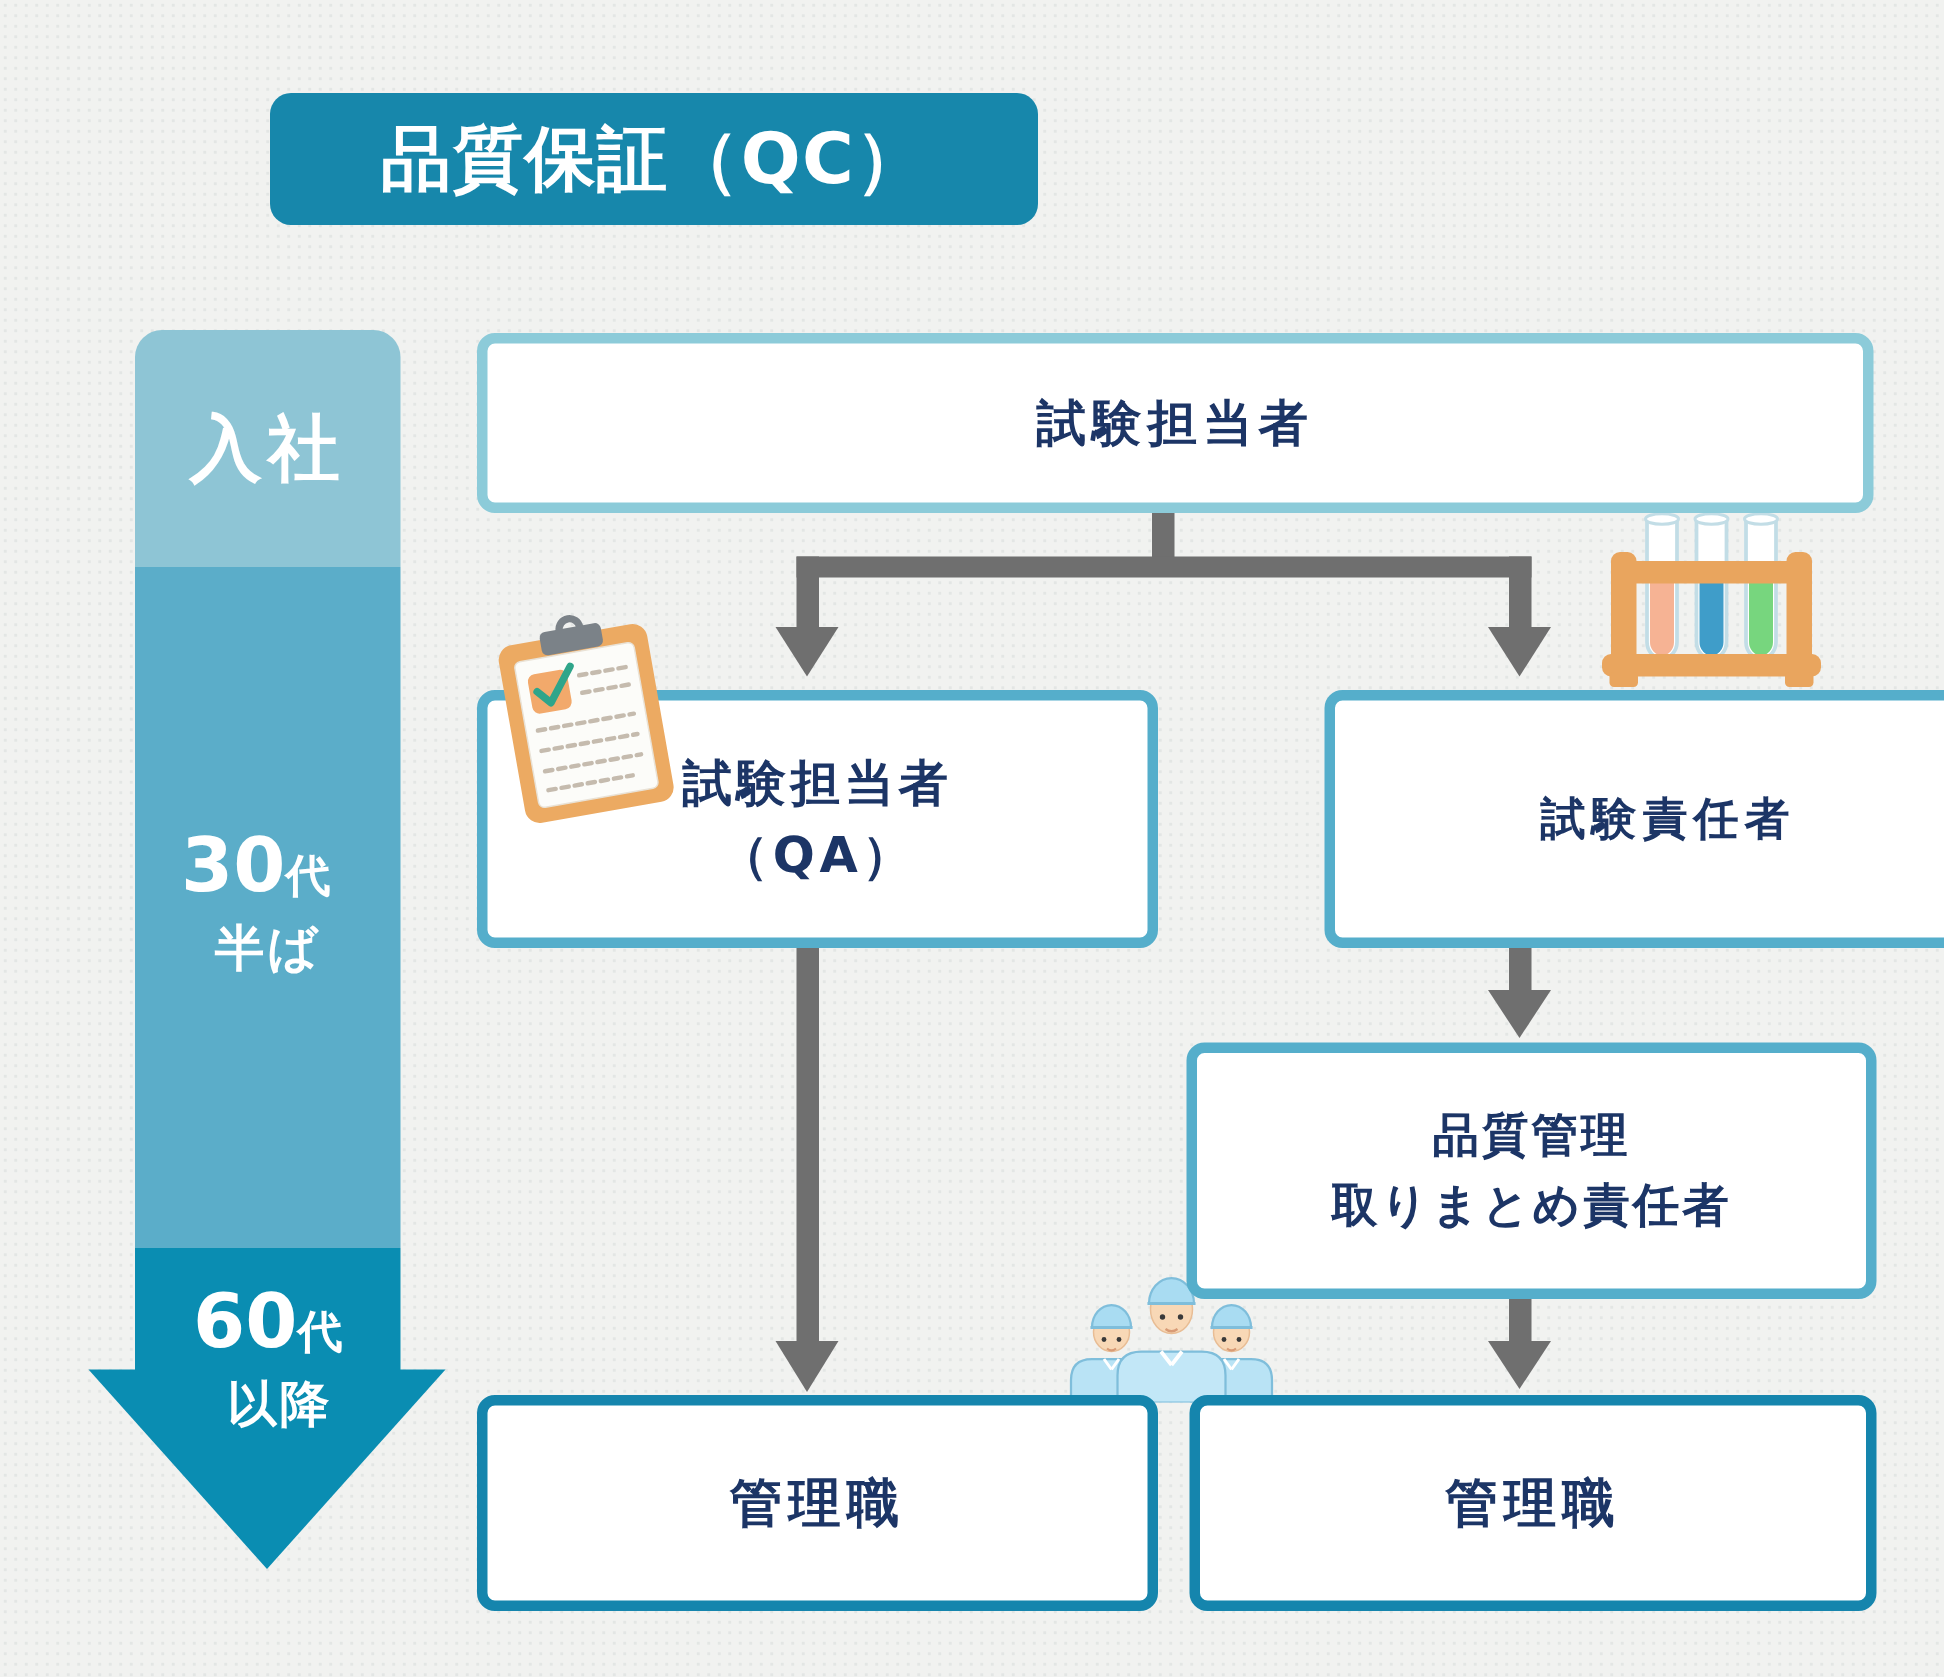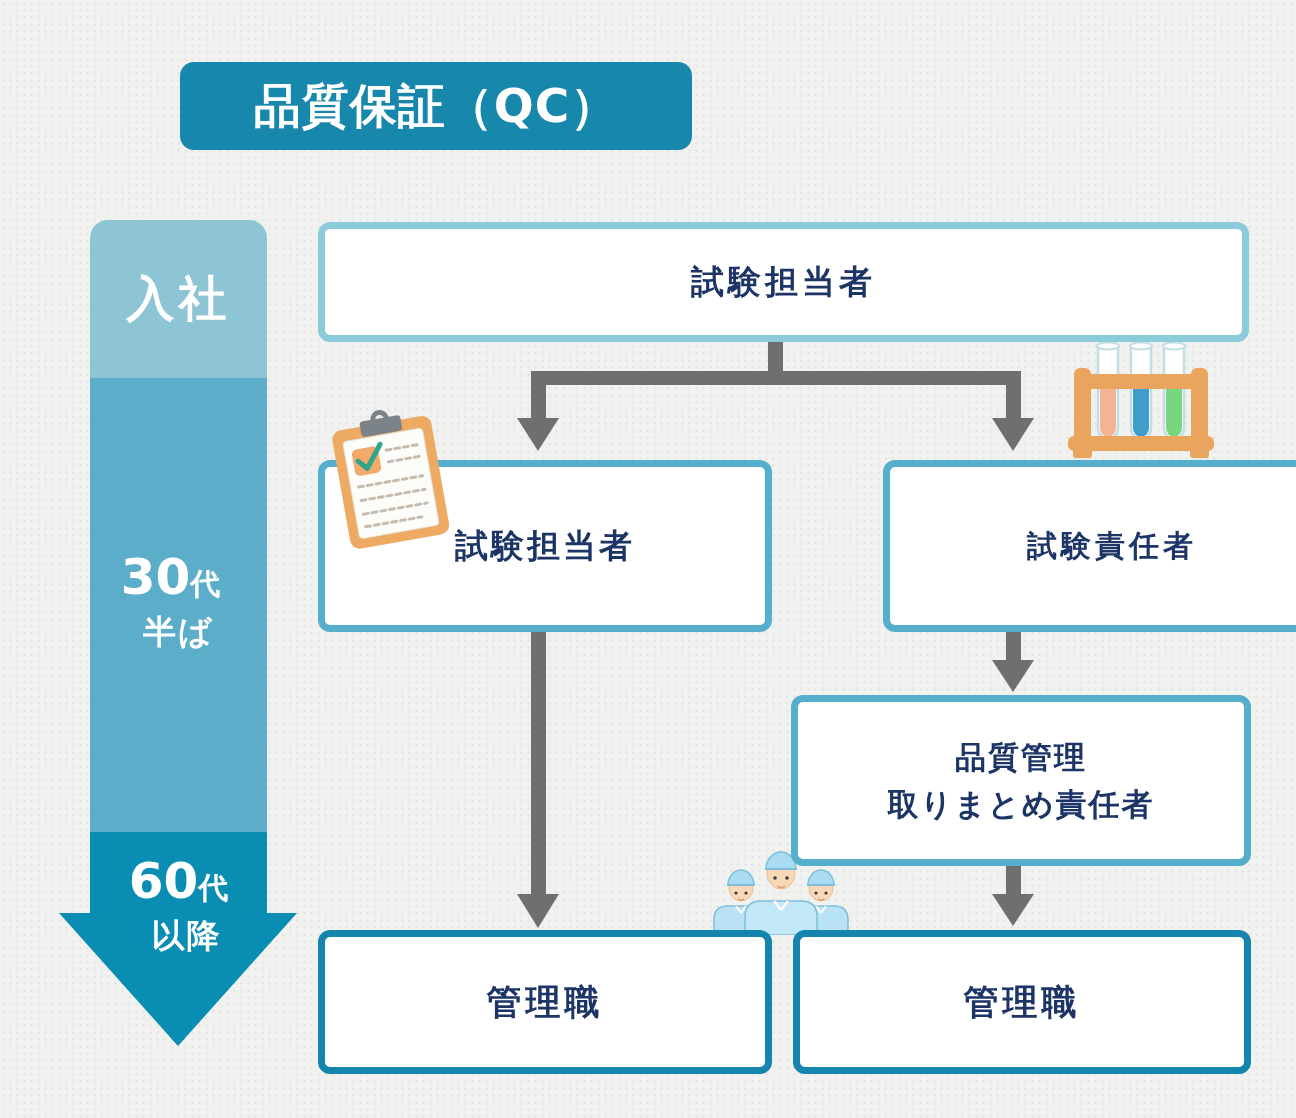--- a/index.html
+++ b/index.html
@@ -156,20 +156,21 @@
       </g>
     </svg>
   </div>
 
   <div class="fbox b-light box-top">
     <span>試験担当者</span>
   </div>
 
   <div class="fbox b-mid box-qa">
     <span>試験担当者</span>
+    <span>（QA）</span>
   </div>
 
   <div class="fbox b-mid box-lead">
     <span>試験責任者</span>
   </div>
 
   <div class="fbox b-mid box-multi">
     <span>品質管理</span>
     <span>取りまとめ責任者</span>
   </div>

